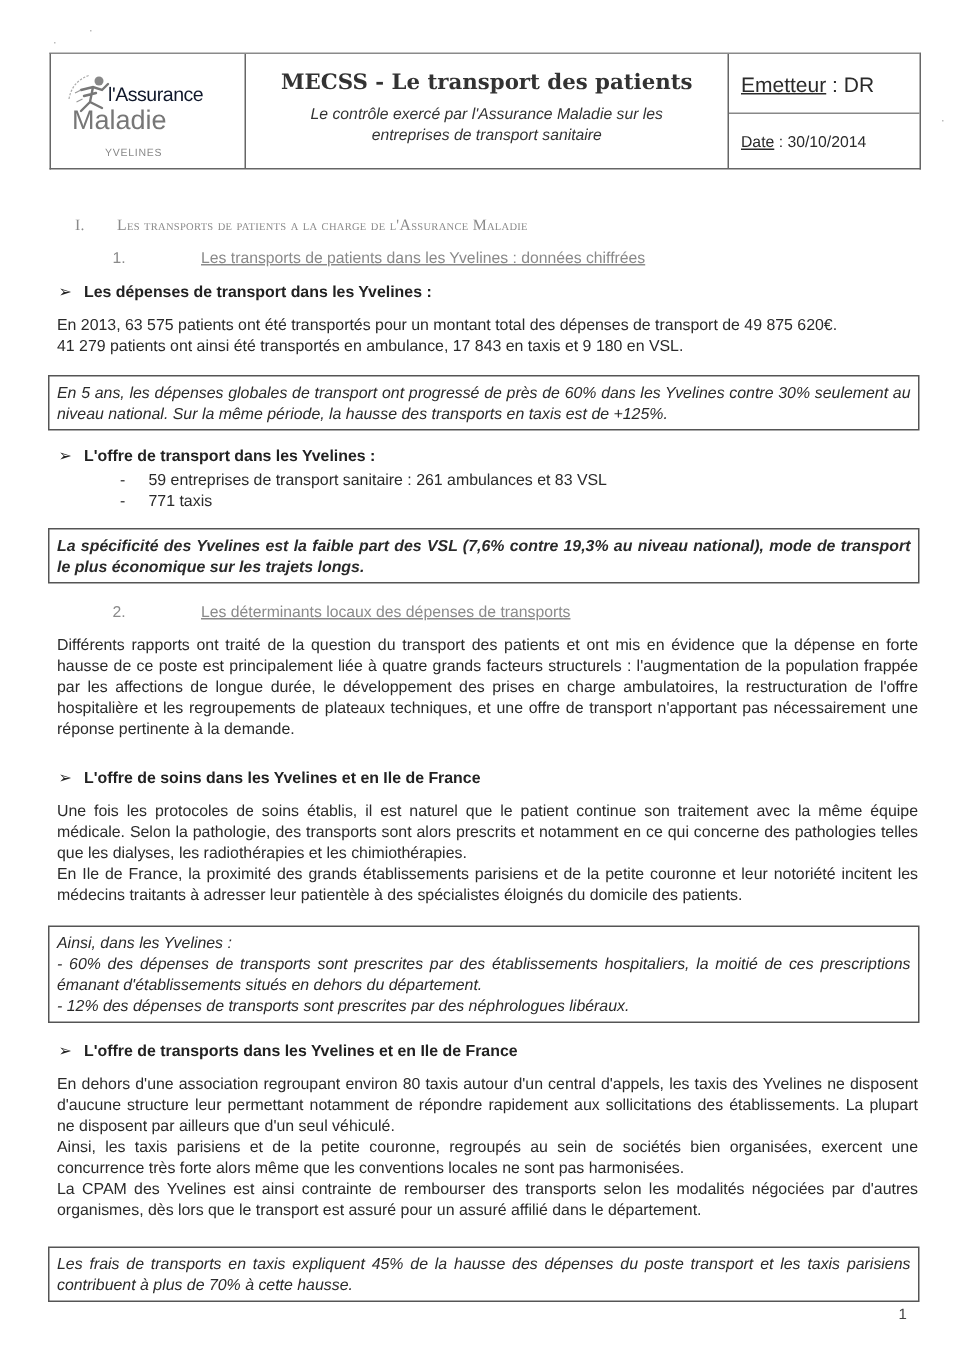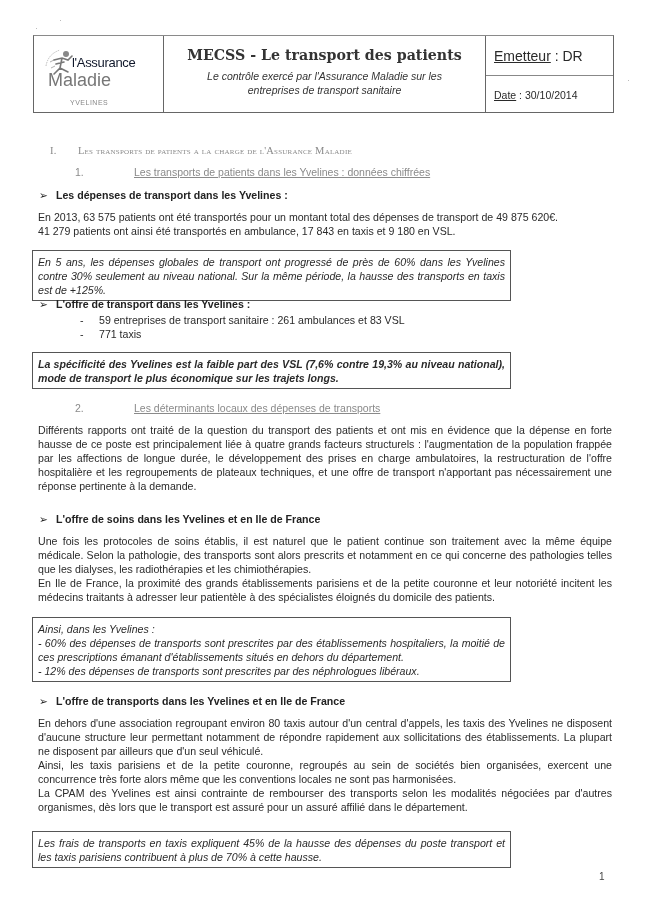--- a/index.html
+++ b/index.html
@@ -36,21 +36,21 @@
     .h2 .txt { position: absolute; left: 19px; text-decoration: underline; margin-left: 40px; }
 
     .bullet-h { position: absolute; left: 39px; font-weight: bold; font-size: 10.6px; white-space: nowrap; color: #222; }
     .bullet-h .arrow { position: absolute; left: 0; font-weight: normal; }
     .bullet-h .txt { position: absolute; left: 17px; }
 
     .para { position: absolute; left: 38px; width: 574px; text-align: justify; color: #2a2a2a; }
     .para p { margin: 0; }
     .line { white-space: nowrap; }
 
-    .box { position: absolute; left: 32px; width: 479px; border: 1px solid #555; padding: 4px 5px 3px 5px; font-style: italic; color: #2a2a2a; text-align: justify; }
+    .box { position: absolute; left: 32px; width: 581px; border: 1px solid #555; padding: 4px 5px 3px 5px; font-style: italic; color: #2a2a2a; text-align: justify; }
 
     .list { position: absolute; left: 80px; }
     .list .li { position: relative; height: 14px; white-space: nowrap; }
     .list .dash { position: absolute; left: 0; }
     .list .ltxt { position: absolute; left: 19px; }
 
     .pagenum { position: absolute; left: 599px; top: 870px; font-size: 10px; color: #444; }
   </style>
 </head>
 <body>

